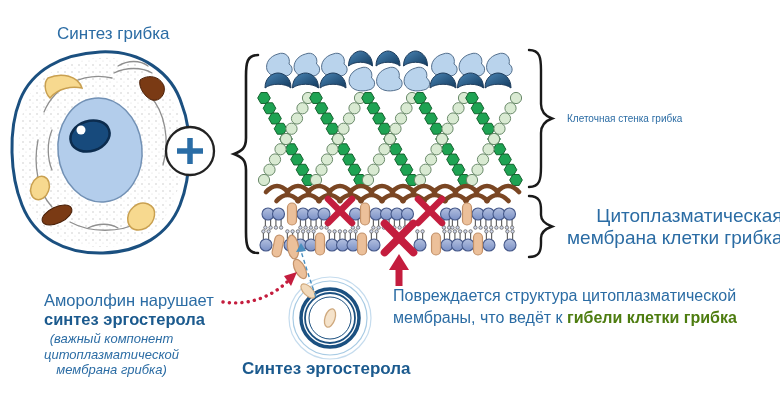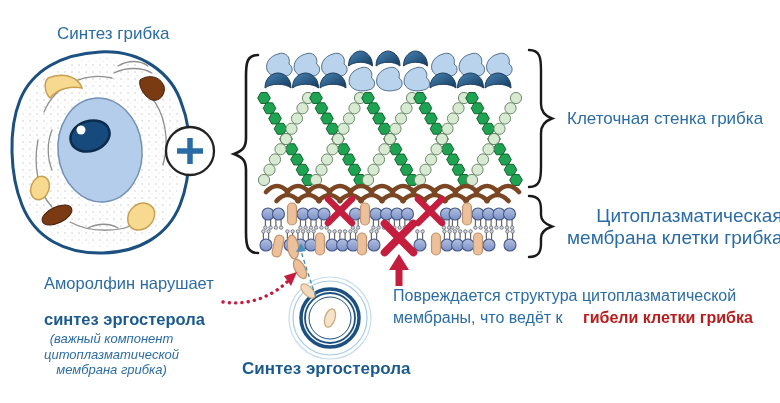--- a/index.html
+++ b/index.html
@@ -1,29 +1,29 @@
 <!DOCTYPE html>
 <html><head>
 <meta charset="utf-8">
 <style>
   html,body{margin:0;padding:0;background:#fff;}
   .stage{position:relative;width:780px;height:403px;background:#ffffff;overflow:hidden;
          font-family:"Liberation Sans", sans-serif;}
   svg{position:absolute;left:0;top:0;}
   .t{position:absolute;color:#2b6ca4;font-size:16px;line-height:20px;white-space:nowrap;}
   .title{left:57px;top:24px;font-size:17px;}
-  .wall-label{left:567px;top:109px;font-size:17px;}
+  .wall-label{left:567px;top:109px;font-size:10px;}
   .mem-label{left:567px;top:205px;font-size:19px;line-height:21.5px;text-align:right;}
-  .amo1{left:44px;top:273px;font-size:16.5px;text-align:right;}
+  .amo1{left:44px;top:290px;font-size:16.5px;text-align:right;}
   .amo2{left:44px;top:309px;font-size:16.5px;font-weight:bold;color:#1b5a8e;}
   .amo-note{left:44px;top:331px;font-size:13px;font-style:italic;line-height:15.5px;text-align:center;}
   .synth{left:242px;top:359px;font-size:17px;font-weight:bold;color:#1b5a8e;}
   .dmg1{left:393px;top:286px;font-size:16px;}
   .dmg2{left:393px;top:308px;font-size:16px;}
-  .dmg2 b{color:#b91c1c;margin-left:16px;}
+  .dmg2 b{color:#4d7c0f;}
 </style>
 </head>
 <body>
 
 <div class="stage">
 
 <svg width="780" height="403" viewBox="0 0 780 403">
   <defs>
     <pattern id="stip" width="7" height="7" patternUnits="userSpaceOnUse">
       <circle cx="2" cy="2" r="0.8" fill="#8a8a8a"></circle>

